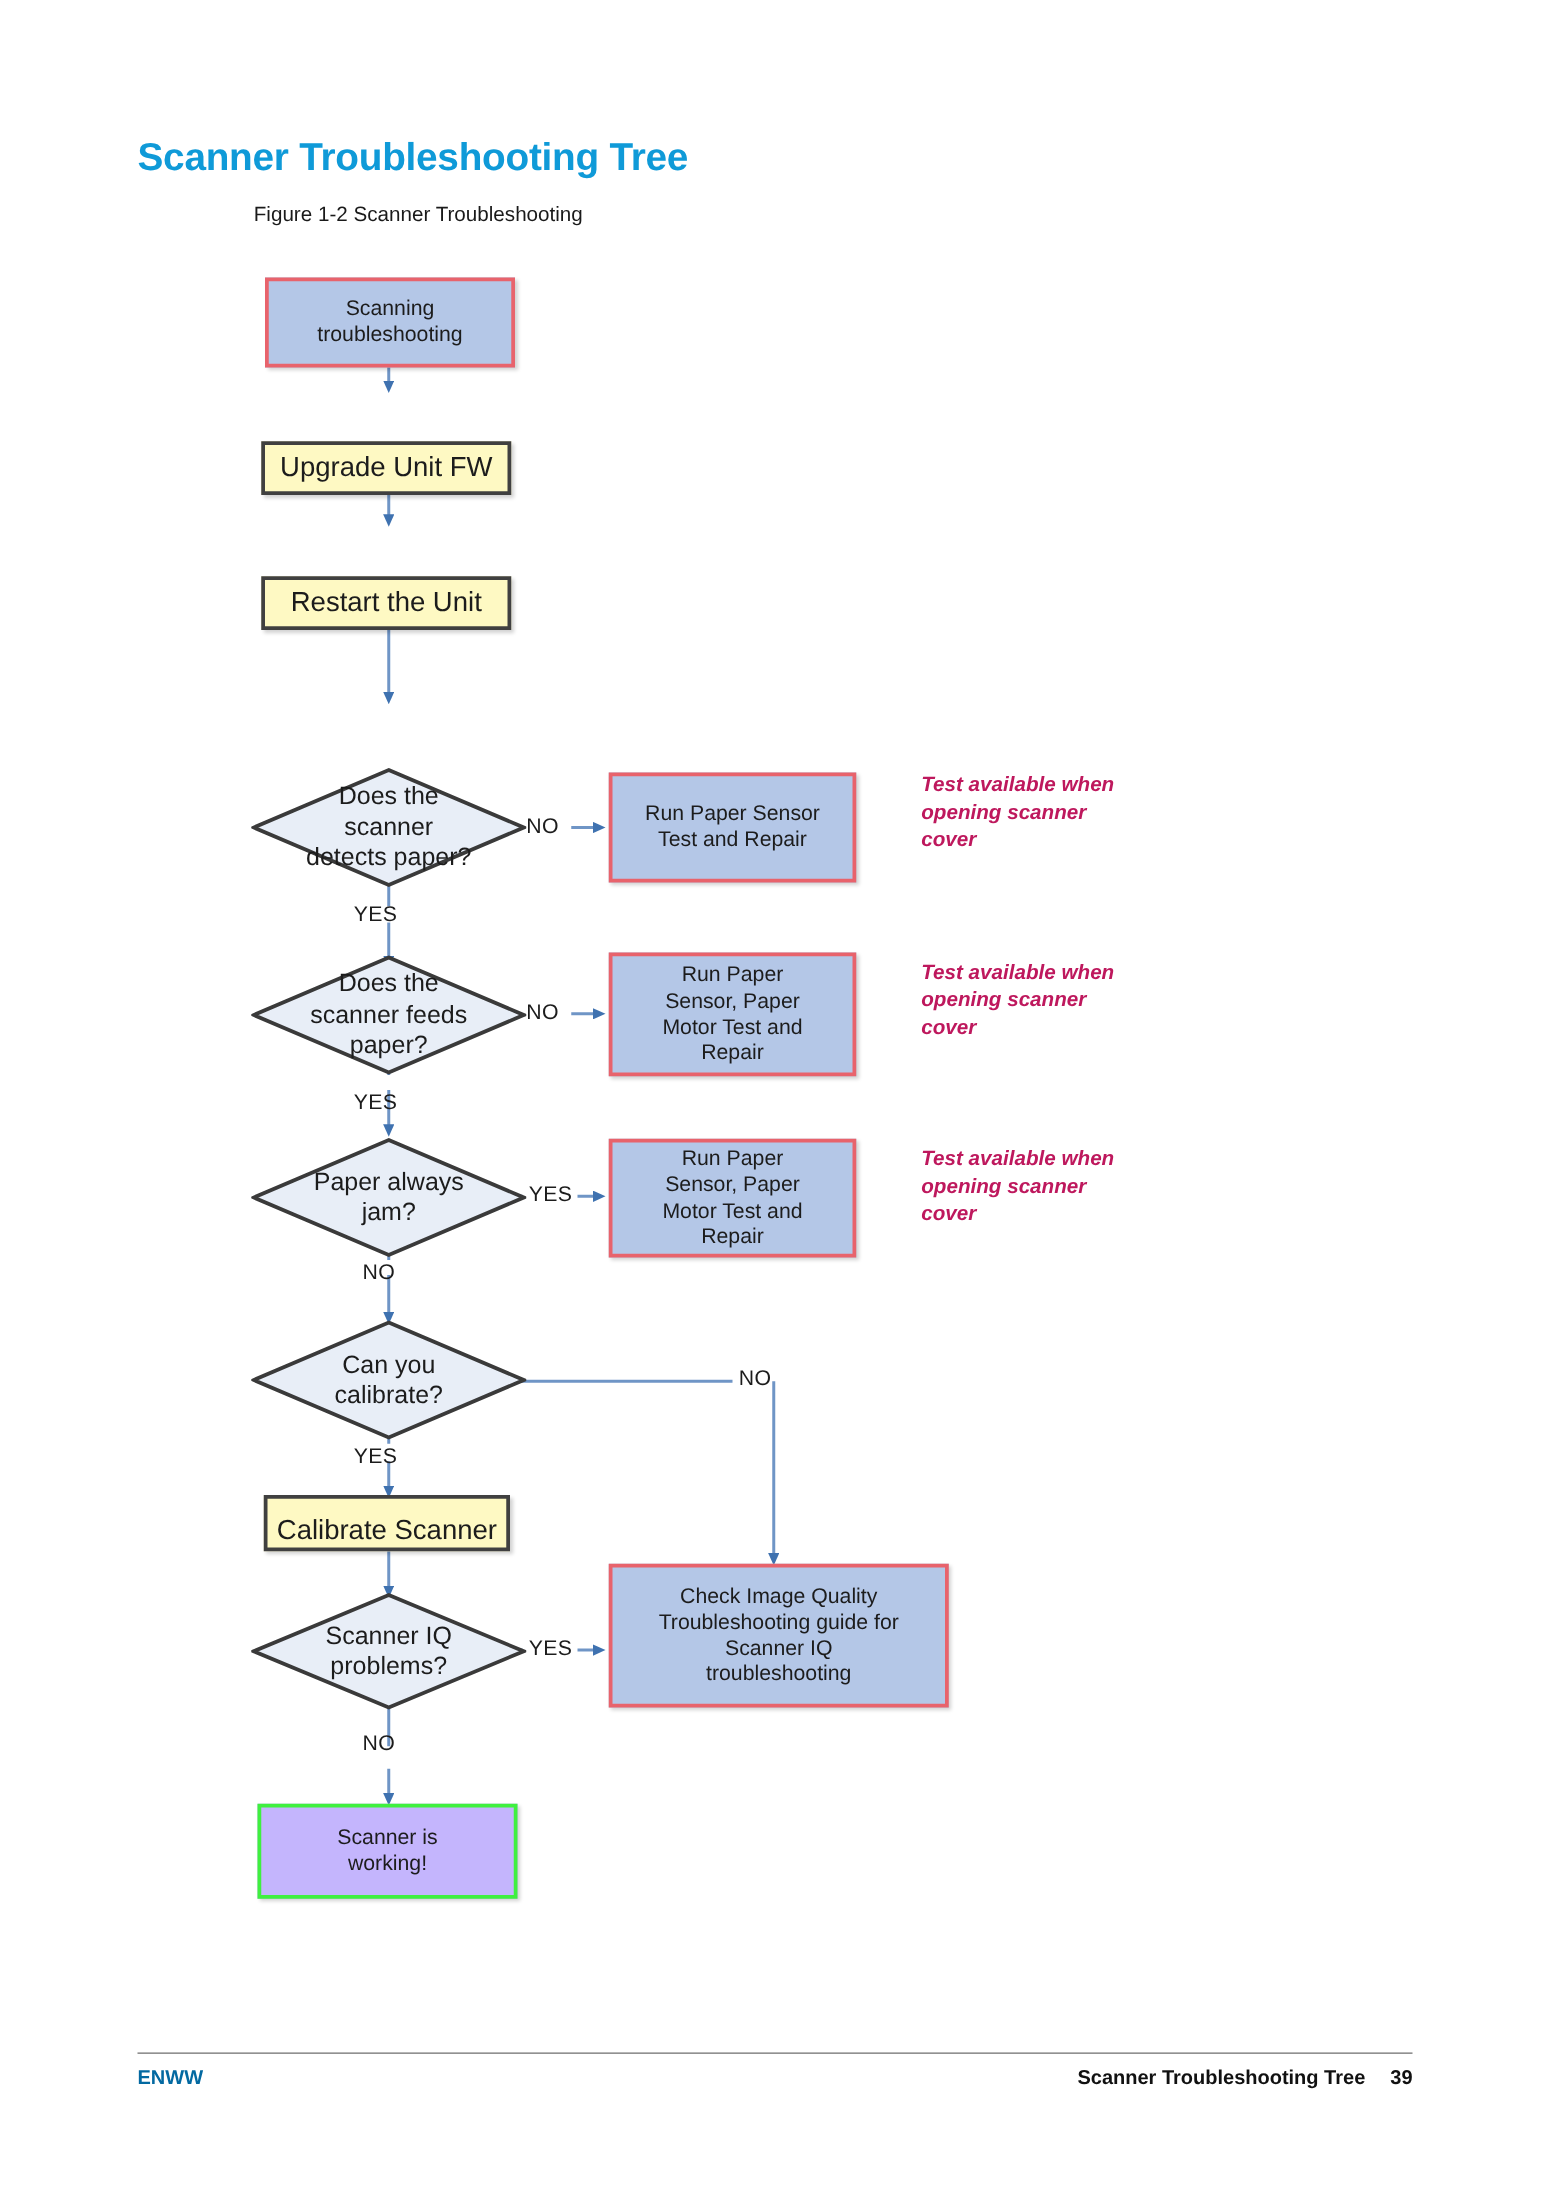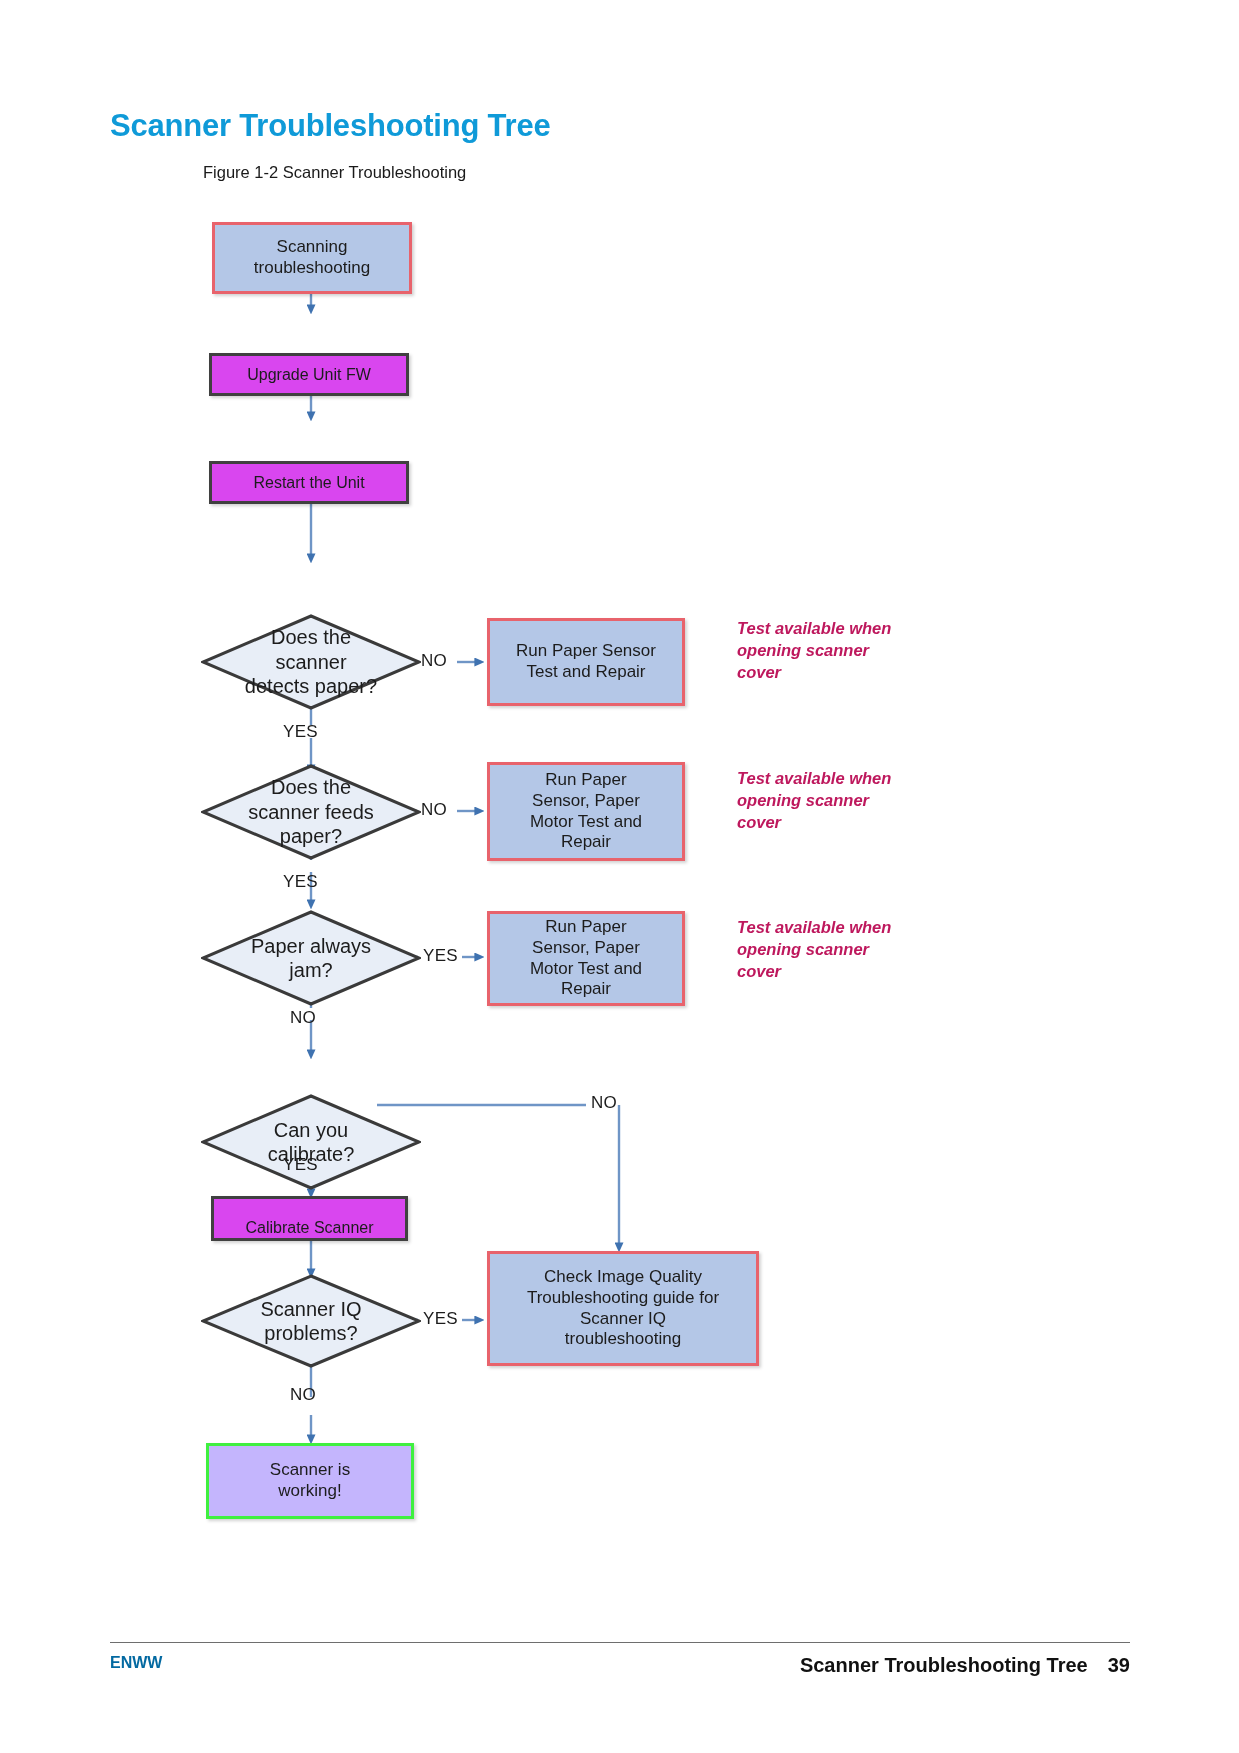--- a/index.html
+++ b/index.html
@@ -49,21 +49,21 @@
     left: 110px;
     top: 1654px;
     font-size: 16px;
     font-weight: bold;
     color: #0369a1;
   }
   #footer-right {
     position: absolute;
     right: 109px;
     top: 1654px;
-    font-size: 20px;
+    font-size: 16px;
     font-weight: bold;
     color: #111;
     white-space: nowrap;
   }
   #footer-right .pgnum { margin-left: 20px; }
 
   
   #flowchart {
     position: absolute;
     left: 0;
@@ -91,22 +91,22 @@
     color: #1c1c1c;
     line-height: 1.22;
   }
   .proc {
     font-size: 17px;
     background: #b4c7e7;
     border: 3px solid #e8636c;
     box-shadow: 2px 2px 3px rgba(0,0,0,0.18);
   }
   .proc-plain {
-    font-size: 16px;
-    background: #d946ef;
+    font-size: 22px;
+    background: #fef9c3;
     border: 3px solid #404040;
     box-shadow: 2px 2px 3px rgba(0,0,0,0.18);
   }
   .proc-success {
     font-size: 17px;
     background: #c4b5fd;
     border: 3px solid #3ff03f;
     box-shadow: 2px 2px 3px rgba(0,0,0,0.18);
   }
 
@@ -282,21 +282,21 @@
 
   <div class="node proc" style="left:487px; top:911px; width:198px; height:95px;">
     <div>
       <span>Run Paper</span><br>
       <span>Sensor, Paper</span><br>
       <span>Motor Test and</span><br>
       <span>Repair</span>
     </div>
   </div>
 
-  <div class="decision" style="left:201px; top:1094px; width:220px; height:96px;">
+  <div class="decision" style="left:201px; top:1056px; width:220px; height:96px;">
     <svg class="dia-shape" viewBox="0 0 220 96" preserveAspectRatio="none">
       <polygon points="110,2 218,48 110,94 2,48" fill="#e8eef7" stroke="#3a3a3a" stroke-width="3"></polygon>
     </svg>
     <div class="dia-label">
       <div>
         <span>Can you</span><br>
         <span>calibrate?</span>
       </div>
     </div>
   </div>

